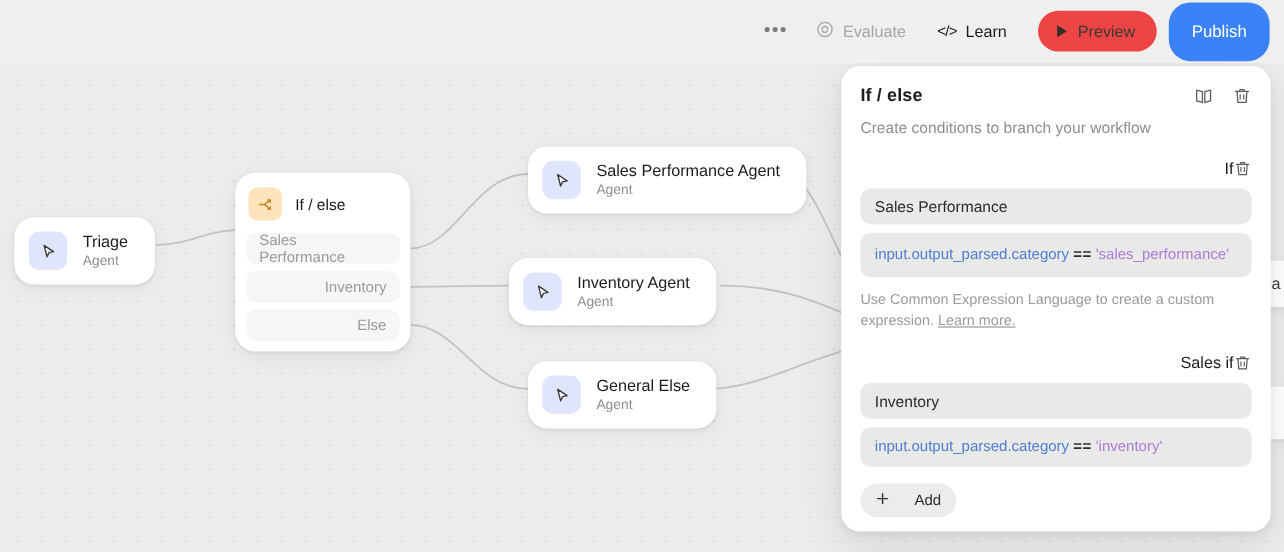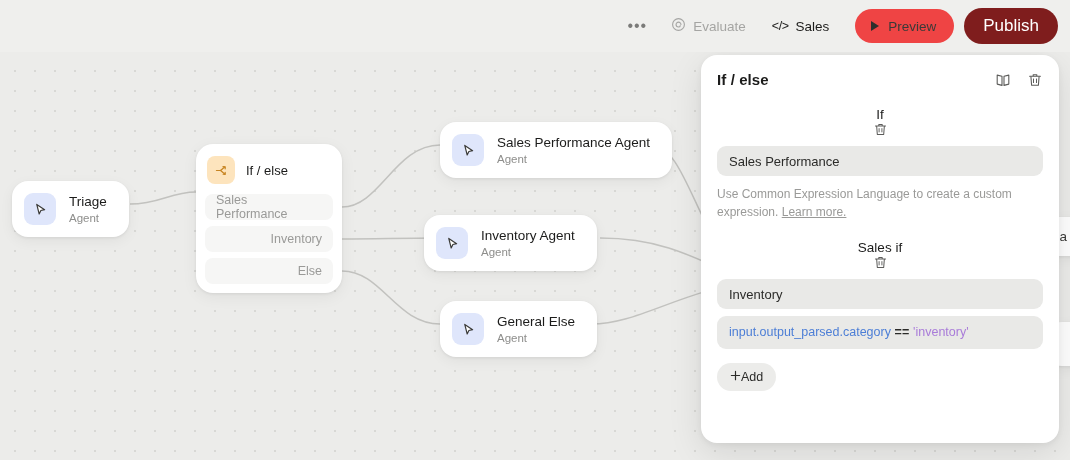--- a/index.html
+++ b/index.html
@@ -34,22 +34,22 @@
   .tb-evaluate { color: #a5a5a3; }
   .tb-code { color: #1c1c1b; margin-left: 6px; }
   .tb-code .glyph { font-size: 12.5px; letter-spacing: -0.5px; }
   .tb-preview {
     display: flex; align-items: center; gap: 9px;
     height: 34px; padding: 0 18px 0 16px; border-radius: 18px;
     background: #ef4444; color: #3a3a38; font-size: 13.5px;
     margin-left: 16px; cursor: pointer; border: none;
   }
   .tb-publish {
-    height: 36px; padding: 0 19px; border-radius: 18px;
-    background: #7f1d1d; color: #ffffff; font-size: 17px;
+    height: 49px; padding: 0 19px; border-radius: 18px;
+    background: #3b82f6; color: #ffffff; font-size: 14px;
     margin-left: 10px; cursor: pointer; border: none;
     font-family: "Liberation Sans", sans-serif;
   }
   .play-tri {
     width: 0; height: 0;
     border-left: 8px solid #2e2e2c;
     border-top: 5px solid transparent;
     border-bottom: 5px solid transparent;
   }
 
@@ -142,21 +142,20 @@
   .panel-head { display: flex; align-items: flex-start; justify-content: space-between; }
   .panel-title { font-size: 15px; font-weight: bold; color: #1c1c1b; letter-spacing: 0.1px; }
   .panel-actions { display: flex; align-items: center; gap: 16px; padding-top: 1px; }
   .ico-btn { cursor: pointer; display: flex; align-items: center; justify-content: center; }
   .panel-desc { font-size: 13px; color: #8e8e8c; margin-top: 11px; }
 
   .section { margin-top: 19px; }
   .section-head {
     display: flex; align-items: center; justify-content: flex-end;
     margin-bottom: 9px;
-    flex-direction: column;
   }
   .section-label { font-size: 13.5px; color: #1c1c1b; }
 
   .field {
     height: 30px; border-radius: 9px;
     background: #e9e9e7;
     display: flex; align-items: center;
     padding: 0 12px;
     font-size: 13px; color: #2b2b29;
     cursor: text;
@@ -176,21 +175,21 @@
   .tok-str { color: #a97cd9; }
   .helper { font-size: 12px; color: #9a9a98; margin-top: 9px; line-height: 18px; }
   .helper a { color: #9a9a98; text-decoration: underline; cursor: pointer; }
 
   .add-btn {
     margin-top: 14px;
     height: 28px; padding: 0 13px;
     border-radius: 14px;
     background: #ececea; color: #2b2b29;
     font-size: 12.5px;
-    display: inline-flex; align-items: center; gap: 0;
+    display: inline-flex; align-items: center; gap: 21px;
     border: none; cursor: pointer;
     font-family: "Liberation Sans", sans-serif;
   }
 </style>
 </head>
 <body>
 
 <div id="app">
 
   <div class="topbar">
@@ -203,21 +202,21 @@
         <svg width="15" height="15" viewBox="0 0 16 16" fill="none">
           <circle cx="8" cy="8" r="6.3" stroke="#a5a5a3" stroke-width="1.2"></circle>
           <path d="M10.6 8a2.6 2.6 0 1 0-2.6 2.6c1.1 0 1.8-.5 1.8-1.4" stroke="#a5a5a3" stroke-width="1.2" fill="none" stroke-linecap="round"></path>
         </svg>
       </span>
       <span>Evaluate</span>
     </div>
 
     <div class="tb-item tb-code">
       <span class="glyph">&lt;/&gt;</span>
-      <span>Sales</span>
+      <span>Learn</span>
     </div>
 
     <button class="tb-preview">
       <span class="play-tri"></span>
       <span>Preview</span>
     </button>
 
     <button class="tb-publish">Publish</button>
   </div>
 
@@ -336,38 +335,44 @@
             <path d="M2.6 4.2 H13.4" stroke="#5c5c5a" stroke-width="1.1" stroke-linecap="round"></path>
             <path d="M6.2 4.2 V2.7 H9.8 V4.2" stroke="#5c5c5a" stroke-width="1.1" stroke-linejoin="round"></path>
             <path d="M3.9 4.2 L4.6 13.3 H11.4 L12.1 4.2" stroke="#5c5c5a" stroke-width="1.1" stroke-linejoin="round"></path>
             <path d="M6.5 6.6 V11" stroke="#5c5c5a" stroke-width="1"></path>
             <path d="M9.5 6.6 V11" stroke="#5c5c5a" stroke-width="1"></path>
           </svg>
         </span>
       </div>
     </div>
 
+    <div class="panel-desc">Create conditions to branch your workflow</div>
 
     
     <div class="section">
       <div class="section-head">
         <span class="section-label">If</span>
         <span class="ico-btn">
           <svg width="15" height="15" viewBox="0 0 16 16" fill="none">
             <path d="M2.6 4.2 H13.4" stroke="#5c5c5a" stroke-width="1.1" stroke-linecap="round"></path>
             <path d="M6.2 4.2 V2.7 H9.8 V4.2" stroke="#5c5c5a" stroke-width="1.1" stroke-linejoin="round"></path>
             <path d="M3.9 4.2 L4.6 13.3 H11.4 L12.1 4.2" stroke="#5c5c5a" stroke-width="1.1" stroke-linejoin="round"></path>
             <path d="M6.5 6.6 V11" stroke="#5c5c5a" stroke-width="1"></path>
             <path d="M9.5 6.6 V11" stroke="#5c5c5a" stroke-width="1"></path>
           </svg>
         </span>
       </div>
       <div class="field">
         <span>Sales Performance</span>
       </div>
+      <div class="codeblock">
+        <span class="tok-path">input.output_parsed.category</span>
+        <span class="tok-op">==</span>
+        <span class="tok-str">'sales_performance'</span>
+      </div>
       <div class="helper">
         <span>Use Common Expression Language to create a custom expression. </span><a>Learn more.</a>
       </div>
     </div>
 
     
     <div class="section">
       <div class="section-head">
         <span class="section-label">Sales if</span>
         <span class="ico-btn">

